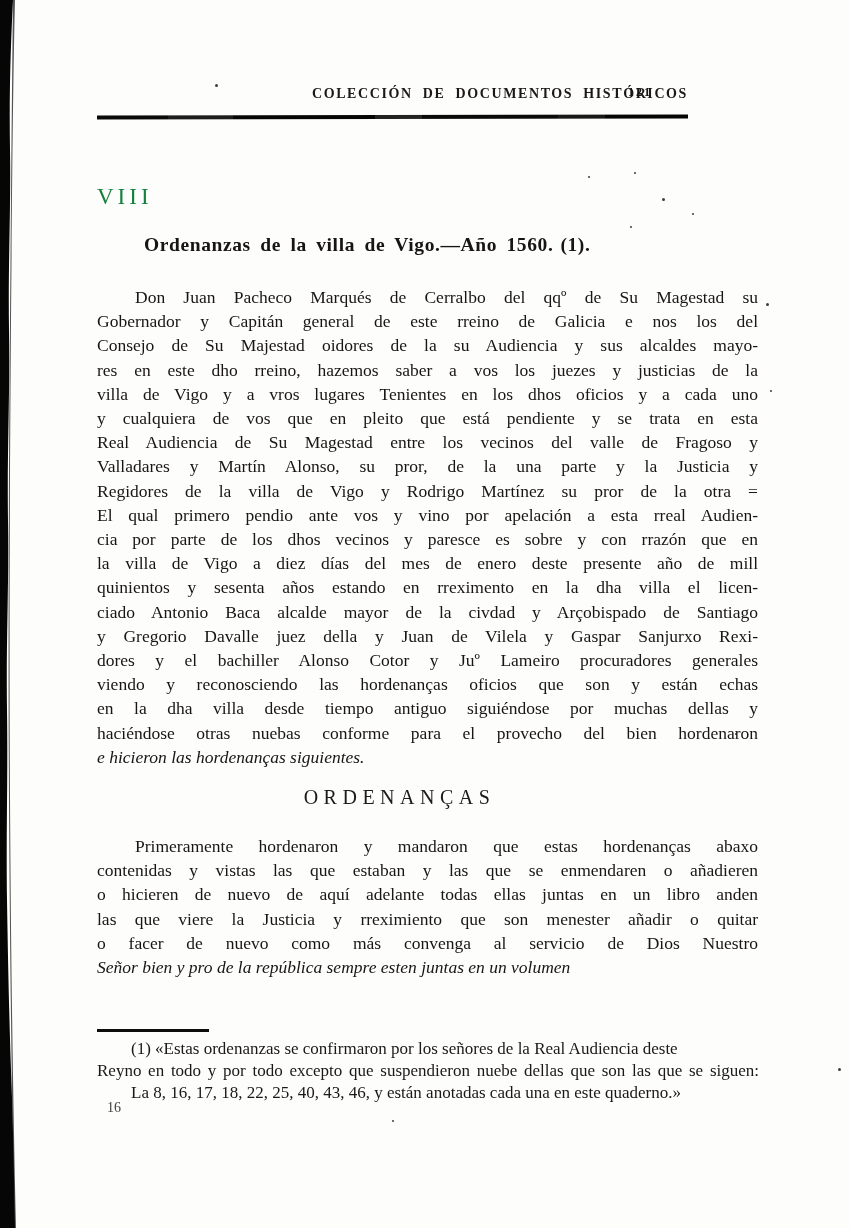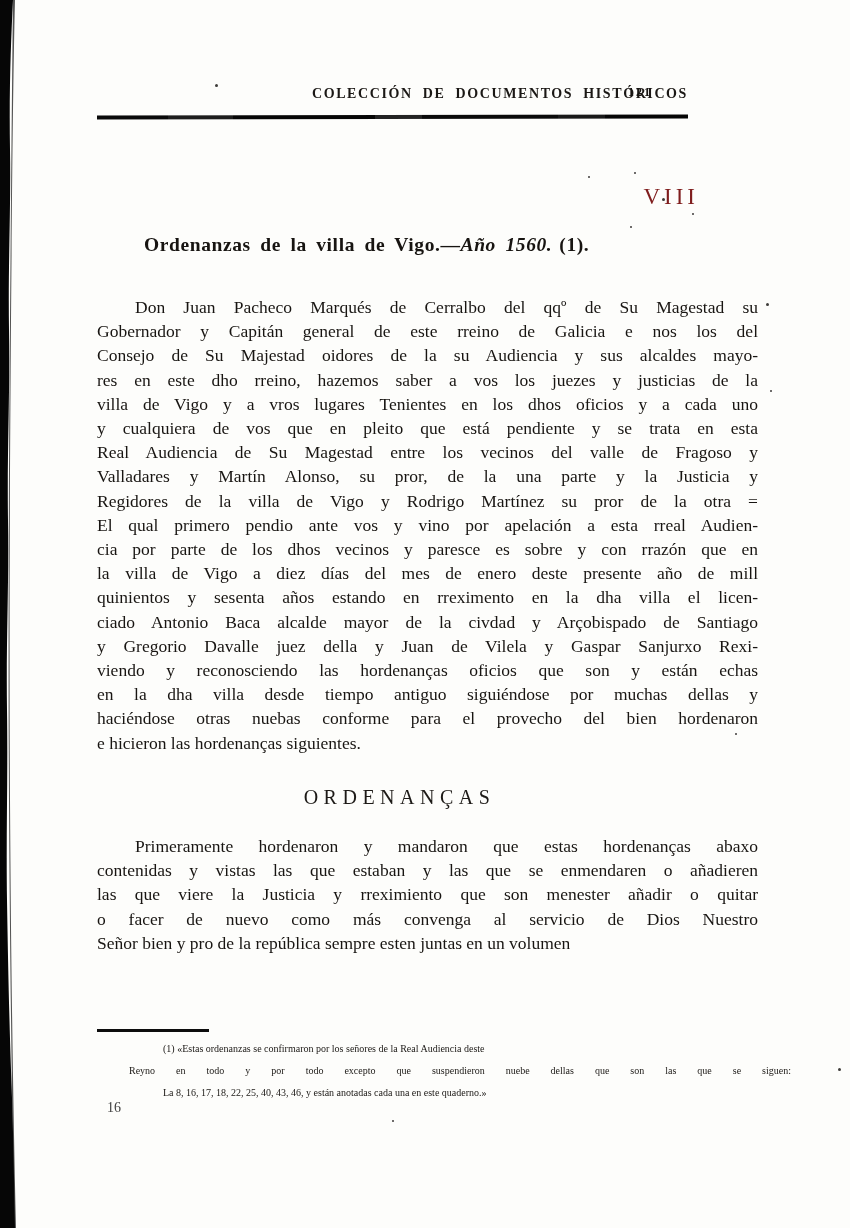--- a/index.html
+++ b/index.html
@@ -48,65 +48,64 @@
     position: absolute; left: 97px; top: 115px;
     width: 591px; height: 4px;
     background: linear-gradient(90deg,#0a0a0a 0 12%, #1d1d1d 12% 23%, #060606 23% 47%, #232323 47% 55%, #0a0a0a 55% 78%, #191919 78% 86%, #050505 86% 100%);
     transform: rotate(-0.12deg);
   }
 
   
   .section-numeral {
     position: absolute; left: 97px; top: 184px;
     width: 660px; padding-right: 58px; box-sizing: border-box;
-    text-align: right;
-    font-size: 23px; letter-spacing: 4px; color: #7f1d1d;
+    text-align: left;
+    font-size: 23px; letter-spacing: 4px; color: #15803d;
   }
   .section-title {
     position: absolute; left: 97px; top: 234px;
     width: 700px; padding-left: 47px; box-sizing: border-box;
     font-size: 19.5px; font-weight: 700;
     letter-spacing: 0.6px; word-spacing: 4px;
     white-space: nowrap;
   }
-  .section-title .year-italic { font-style: italic; }
+  .section-title .year-italic { }
   .section-title .note-ref { margin-left: 7px; }
 
   
   .para {
     position: absolute; left: 97px;
     width: 661px;
     font-size: 17.5px; line-height: 24.2px;
     color: #181512;
   }
   .para .pline { text-align: justify; text-align-last: justify; }
   .para .pline:first-child { text-indent: 38px; }
-  .para .pline:last-child { text-align-last: left; }
-  .para-1 { top: 295px; }
+  .para .pline:last-child { text-align-last: left; font-style: italic; }
+  .para-1 { top: 285px; }
   .para-2 { top: 834px; }
 
   .subheading {
     position: absolute; left: 97px; top: 786px;
     width: 660px; padding-right: 55px; box-sizing: border-box;
     text-align: center;
     font-size: 20px; letter-spacing: 5.5px;
     color: #1d1a17;
   }
 
   
   .footnote-rule {
     position: absolute; left: 97px; top: 1029px;
     width: 112px; height: 3px; background: #0d0d0d;
   }
   .footnote {
     position: absolute; left: 97px; top: 1038px;
     width: 662px;
-    font-size: 10px; line-height: 22px;
+    font-size: 17px; line-height: 22px;
     color: #1b1815;
-    margin-left: 32px;
   }
   .footnote .pline:nth-child(1) { padding-left: 34px; }
   .footnote .pline:nth-child(2) { text-align: justify; text-align-last: justify; }
   .footnote .pline:nth-child(3) { padding-left: 34px; }
 
   .signature-mark {
     position: absolute; left: 107px; top: 1100px;
     font-size: 14px; color: #404040;
   }
 </style>
@@ -154,31 +153,33 @@
       <div class="pline">y cualquiera de vos que en pleito que está pendiente y se trata en esta</div>
       <div class="pline">Real Audiencia de Su Magestad entre los vecinos del valle de Fragoso y</div>
       <div class="pline">Valladares y Martín Alonso, su pror, de la una parte y la Justicia y</div>
       <div class="pline">Regidores de la villa de Vigo y Rodrigo Martínez su pror de la otra =</div>
       <div class="pline">El qual primero pendio ante vos y vino por apelación a esta rreal Audien-</div>
       <div class="pline">cia por parte de los dhos vecinos y paresce es sobre y con rrazón que en</div>
       <div class="pline">la villa de Vigo a diez días del mes de enero deste presente año de mill</div>
       <div class="pline">quinientos y sesenta años estando en rreximento en la dha villa el licen-</div>
       <div class="pline">ciado Antonio Baca alcalde mayor de la civdad y Arçobispado de Santiago</div>
       <div class="pline">y Gregorio Davalle juez della y Juan de Vilela y Gaspar Sanjurxo Rexi-</div>
+      <div class="pline">dores y el bachiller Alonso Cotor y Juº Lameiro procuradores generales</div>
       <div class="pline">viendo y reconosciendo las hordenanças oficios que son y están echas</div>
       <div class="pline">en la dha villa desde tiempo antiguo siguiéndose por muchas dellas y</div>
       <div class="pline">haciéndose otras nuebas conforme para el provecho del bien hordenaron</div>
       <div class="pline">e hicieron las hordenanças siguientes.</div>
     </div>
 
   <div class="subheading">ORDENANÇAS</div>
 
   <div class="para para-2">
       <div class="pline">Primeramente hordenaron y mandaron que estas hordenanças abaxo</div>
       <div class="pline">contenidas y vistas las que estaban y las que se enmendaren o añadieren</div>
+      <div class="pline">o hicieren de nuevo de aquí adelante todas ellas juntas en un libro anden</div>
       <div class="pline">las que viere la Justicia y rreximiento que son menester añadir o quitar</div>
       <div class="pline">o facer de nuevo como más convenga al servicio de Dios Nuestro</div>
       <div class="pline">Señor bien y pro de la república sempre esten juntas en un volumen</div>
     </div>
 
   <div class="footnote-rule"></div>
   <div class="footnote">
       <div class="pline">(1)  «Estas ordenanzas se confirmaron por los señores de la Real Audiencia deste</div>
       <div class="pline">Reyno en todo y por todo excepto que suspendieron nuebe dellas que son las que se siguen:</div>
       <div class="pline">La 8, 16, 17, 18, 22, 25, 40, 43, 46, y están anotadas cada una en este quaderno.»</div>

